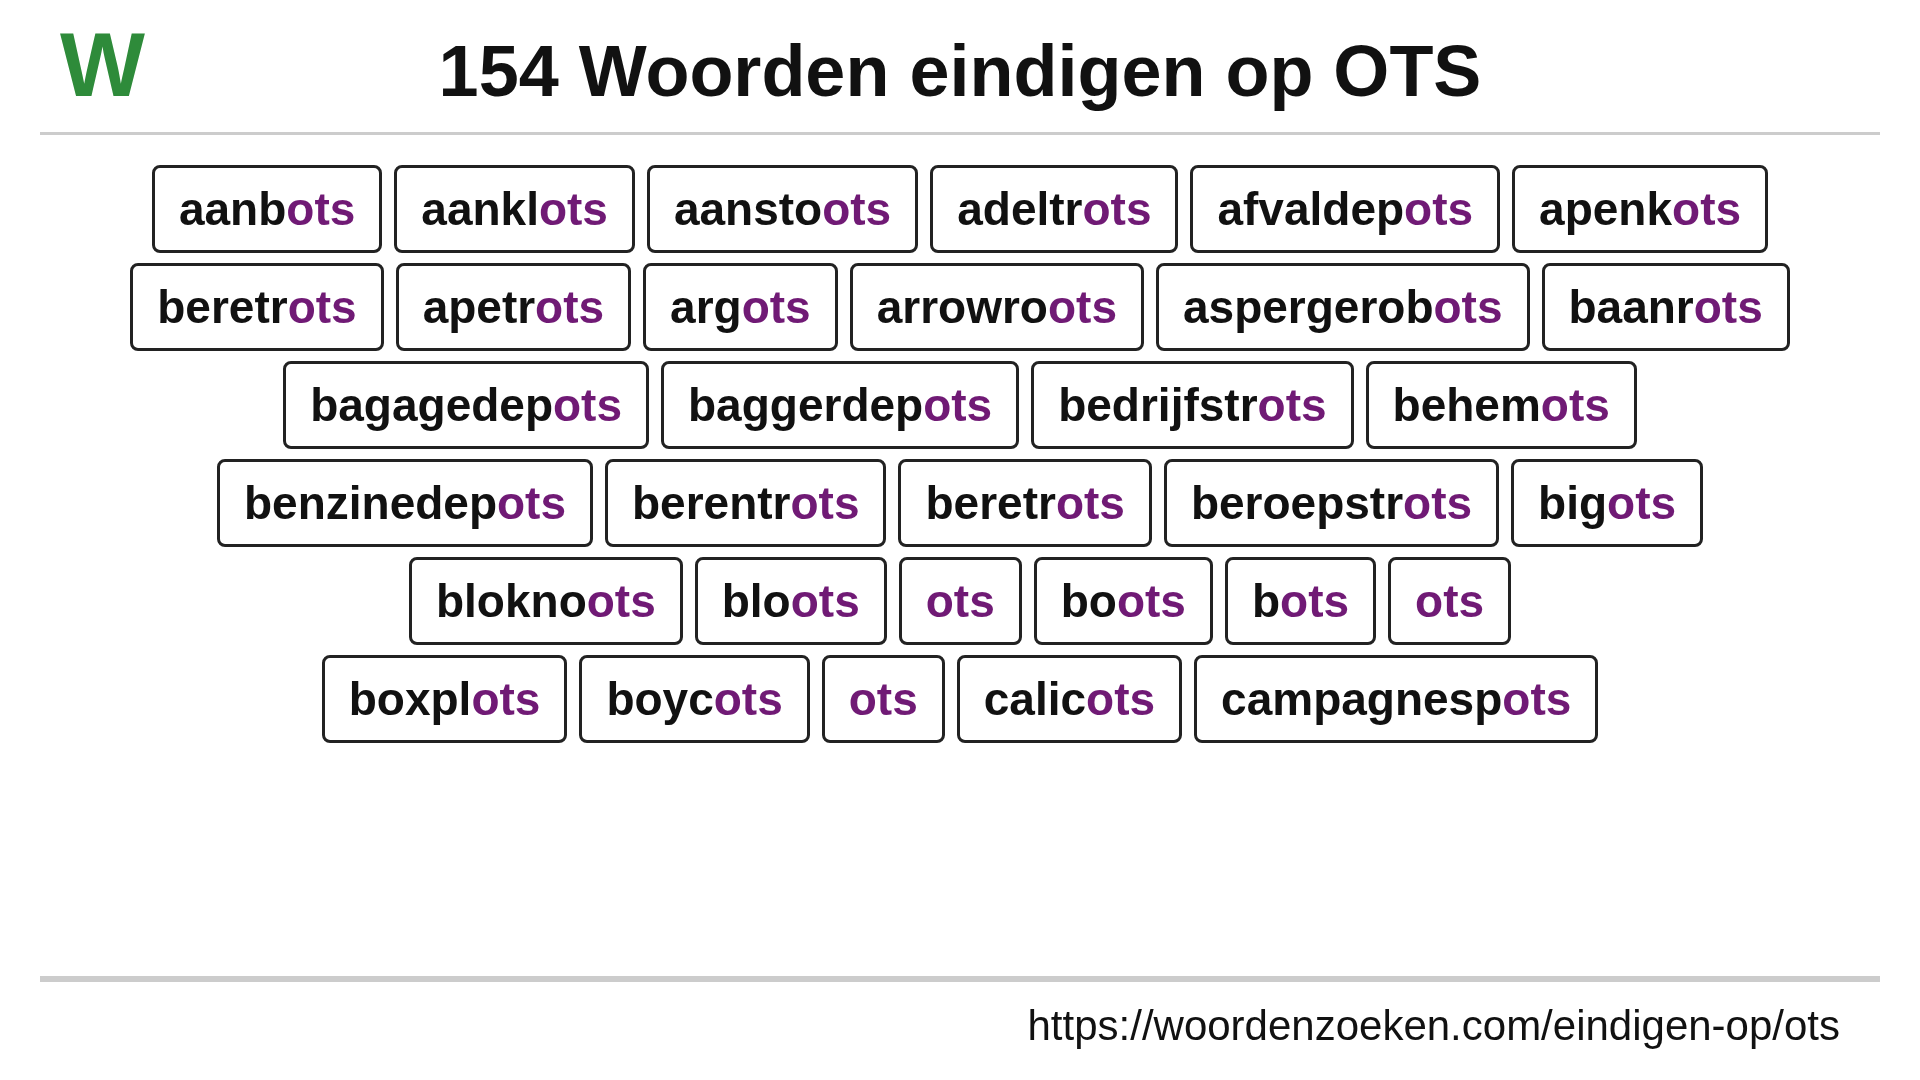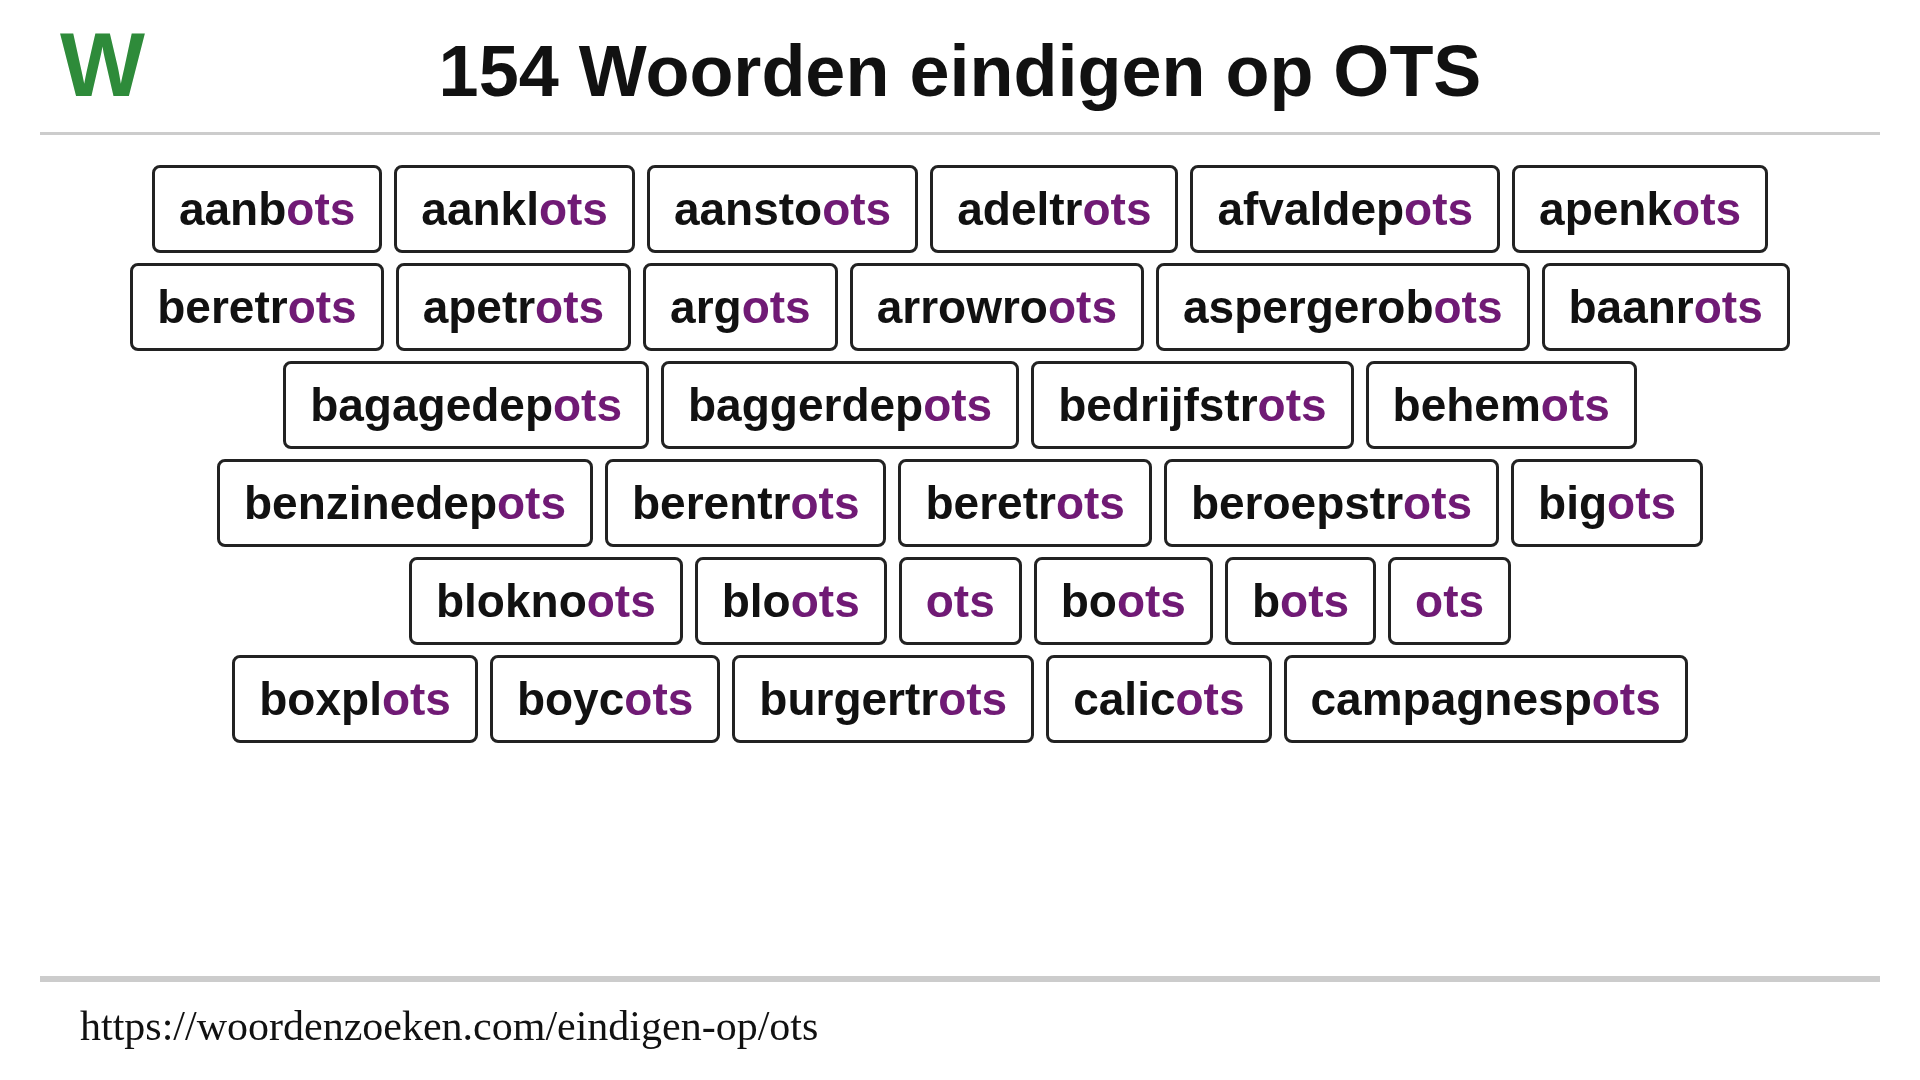--- a/index.html
+++ b/index.html
@@ -76,25 +76,25 @@
 
     .word-box .normal {
       color: #111111;
     }
 
     .word-box .highlight {
       color: #701a75;
     }
 
     .footer {
-      text-align: left;
+      text-align: right;
       padding: 20px 40px 30px 40px;
       font-size: 42px;
       color: #111111;
-      font-family: Liberation Serif, serif;
+      font-family: Liberation Sans, sans-serif;
       border-top: 3px solid #cccccc;
       margin: 0 40px;
     }
   </style>
 </head>
 <body>
 
 <div class="header">
   <div class="logo-w">W</div>
   <h1 class="main-title">154 Woorden eindigen op OTS</h1>
@@ -228,21 +228,20 @@
   <div class="word-row">
     <div class="word-box">
       <span class="normal">boxpl</span>
         <span class="highlight">ots</span>
     </div>
     <div class="word-box">
       <span class="normal">boyc</span>
         <span class="highlight">ots</span>
     </div>
     <div class="word-box">
-      <span class="normal">burgertr</span>
         <span class="highlight">ots</span>
     </div>
     <div class="word-box">
       <span class="normal">calic</span>
         <span class="highlight">ots</span>
     </div>
     <div class="word-box">
       <span class="normal">campagnesp</span>
         <span class="highlight">ots</span>
     </div>

